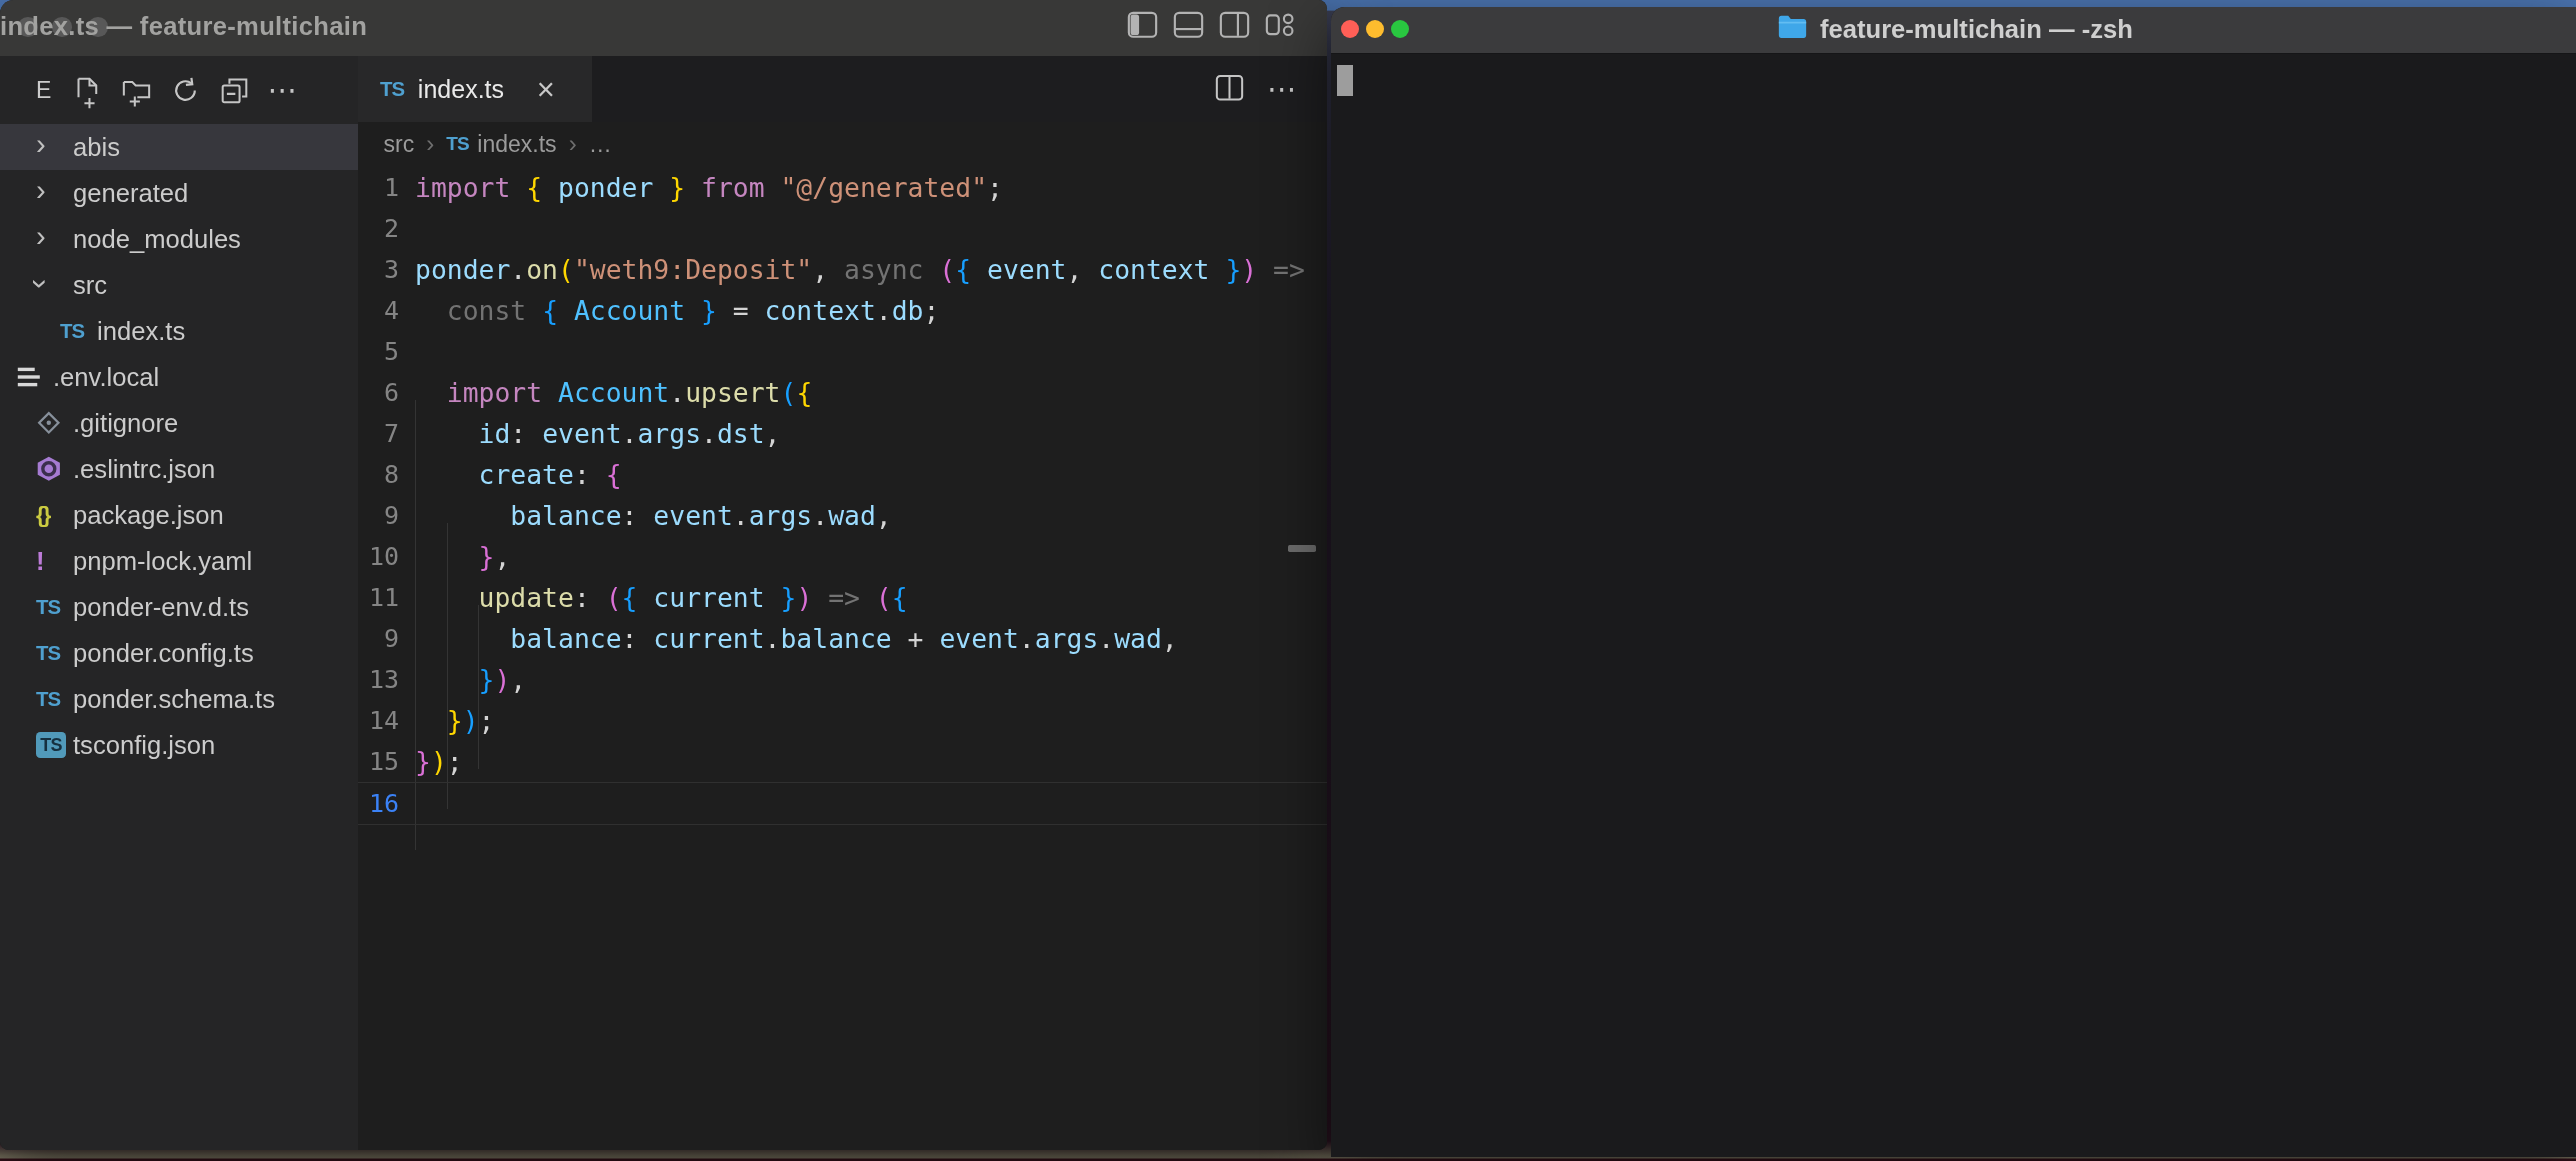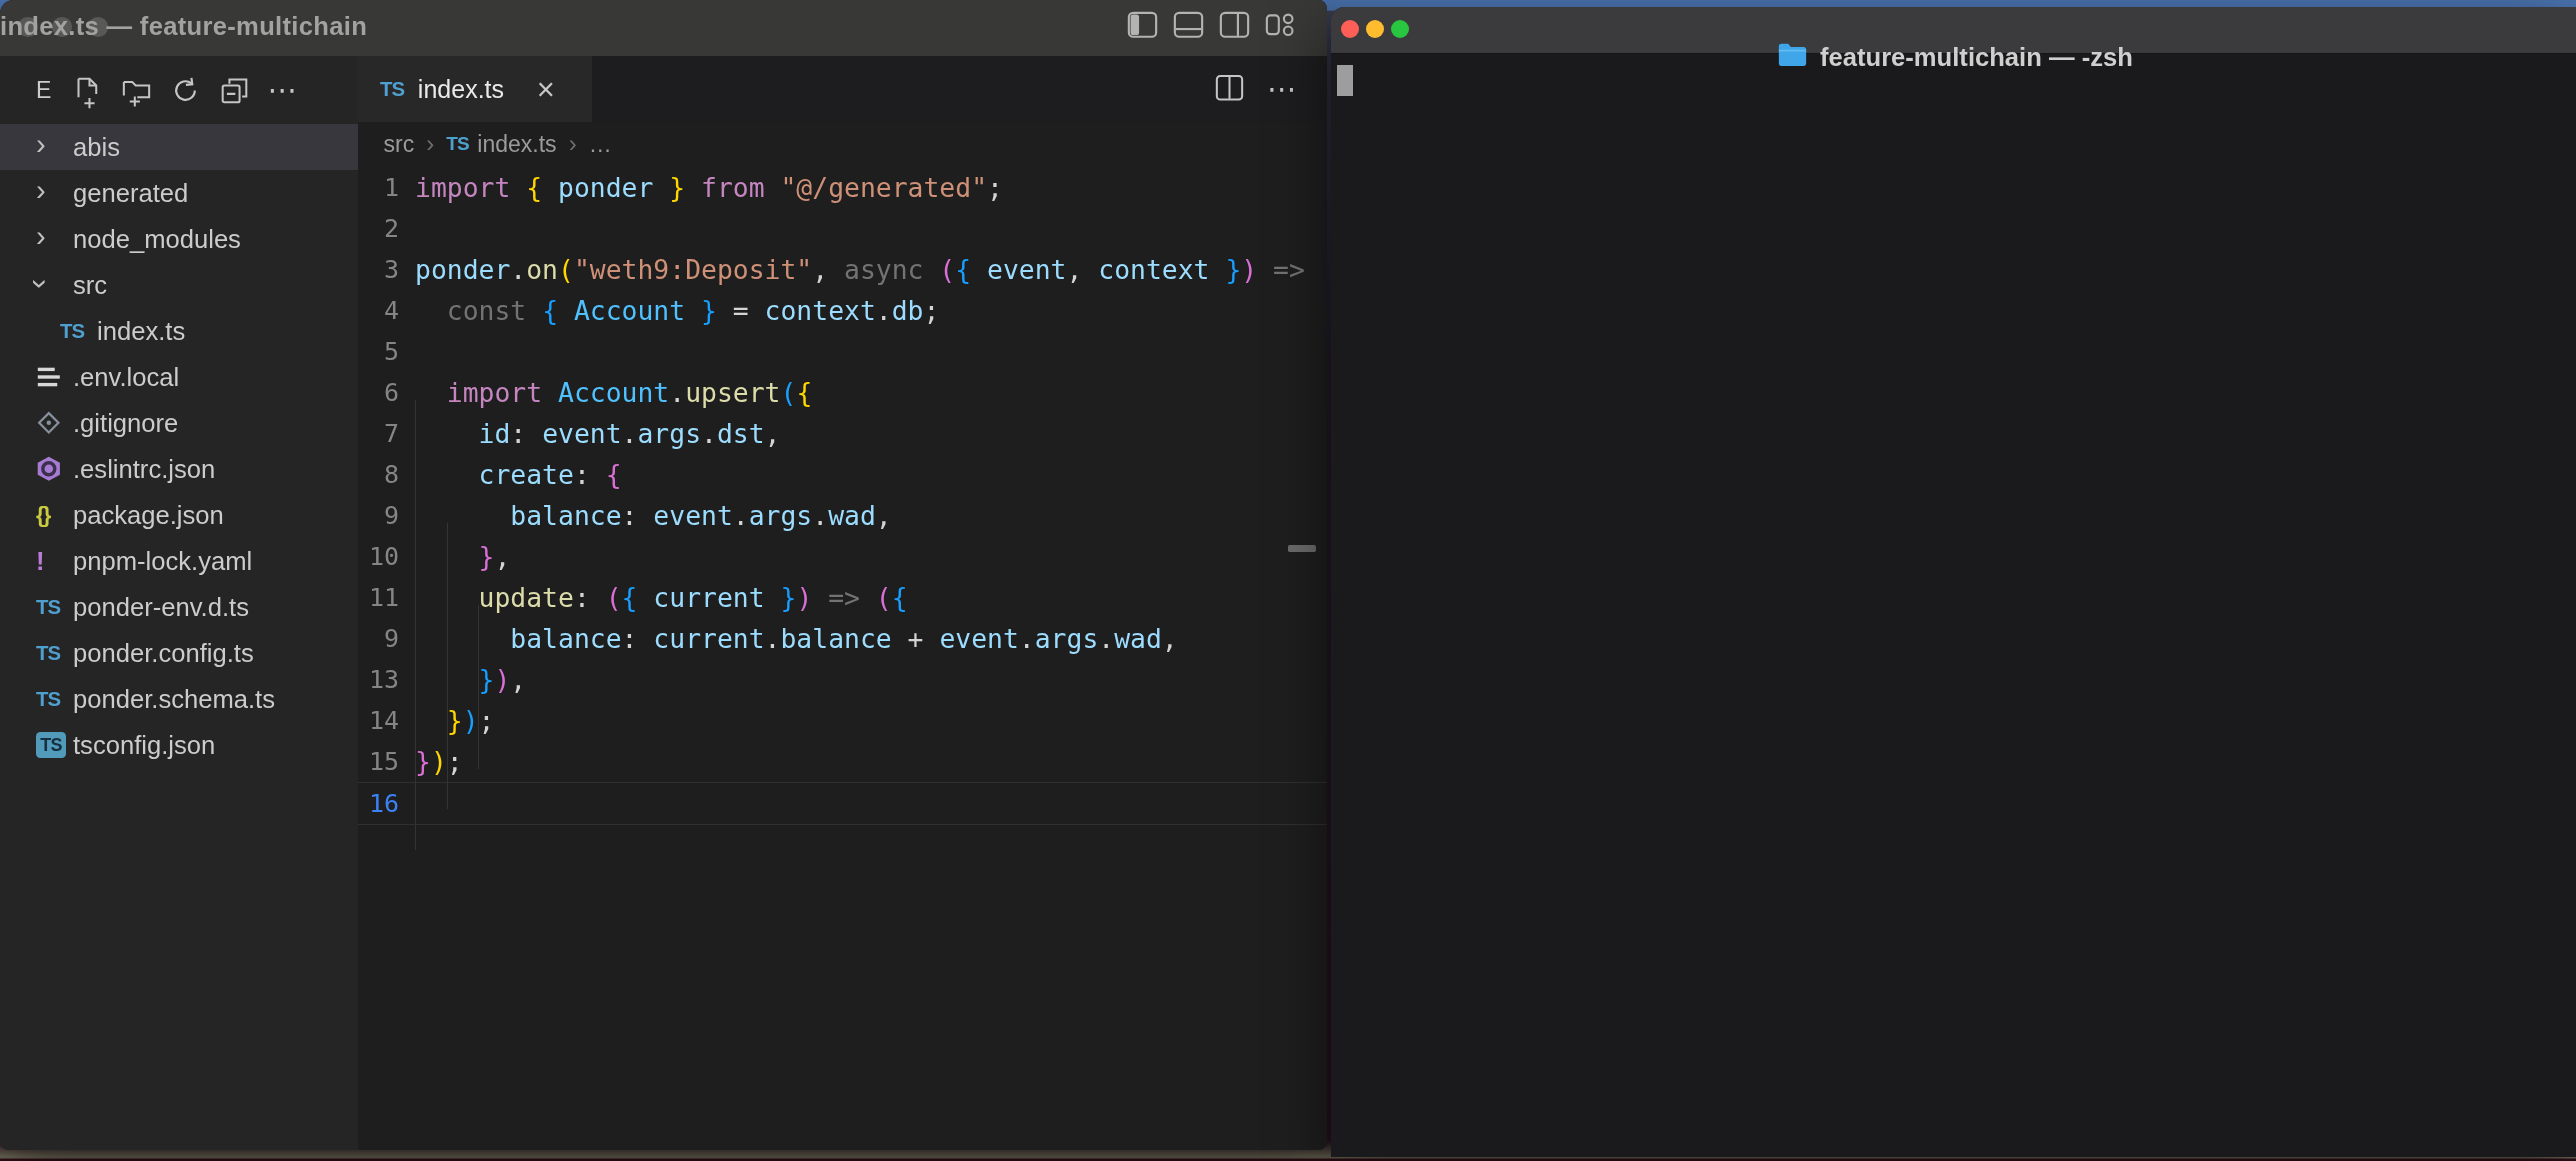--- a/index.html
+++ b/index.html
@@ -56,21 +56,21 @@
   .iguide{position:absolute;width:0.9px;background:#343434;}
   .g0{left:57px;top:233px;height:450px;}
   .g1{left:89px;top:356px;height:286px;}
   .g2{left:120px;top:438px;height:164px;}
   .scroll-handle{position:absolute;left:1288px;top:545px;width:28px;height:6.8px;background:#6b6b6b;border-radius:1.7px;}
   
   .terminal{position:absolute;left:1331px;top:6.8px;width:1245px;height:1150px;background:#1a1a1c;border-radius:13.6px 0 0 0;overflow:hidden;box-shadow:0 20.4px 60px rgba(0,0,0,.55);}
   .term-titlebar{position:absolute;left:0;top:0;right:0;height:46px;background:#3b3b3d;border-bottom:1.7px solid #151517;}
   .tlight{position:absolute;top:13.6px;width:18px;height:18px;border-radius:50%;}
   .t1{left:10.2px}.t2{left:35px}.t3{left:60px}
-  .term-title{position:absolute;left:446px;top:0;height:46px;display:flex;align-items:center;gap:12px;color:#cfcfcf;font-size:25.6px;font-weight:600;margin-top:28px;}
+  .term-title{position:absolute;left:446px;top:0;height:46px;display:flex;align-items:center;gap:12px;color:#cfcfcf;font-size:25.6px;font-weight:600;}
   .term-body{position:absolute;left:0;top:48px;right:0;bottom:0;padding:10.2px 0 0 5.1px;
     font-family:"DejaVu Sans Mono","Liberation Mono",monospace;font-size:25px;color:#ececec;}
   .term-cursor{display:inline-block;width:16px;height:31px;background:#9d9d9d;vertical-align:-6.8px;margin-left:0.9px;}
   svg{overflow:visible}
 </style>
 </head>
 <body>
 
 <div class="stage">
 
@@ -166,21 +166,21 @@
               <span class="chev open">›</span>
             </span>
             <span class="flabel">src</span>
           </div>
           <div class="trow" style="padding-left: 60px;">
             <span class="ficon">
               <span class="tsmini">TS</span>
             </span>
             <span class="flabel">index.ts</span>
           </div>
-          <div class="trow" style="padding-left: 36px;">
+          <div class="trow" style="padding-left: 16px;">
             <span class="ficon">
               <svg width="25.6" height="22" viewBox="0 0 30 26">
                 <g stroke="#d8d8d8" stroke-width="4">
                   <line x1="2" y1="4" x2="22" y2="4"></line>
                   <line x1="2" y1="13" x2="28" y2="13"></line>
                   <line x1="2" y1="22" x2="25" y2="22"></line>
                 </g>
               </svg>
             </span>
             <span class="flabel">.env.local</span>

